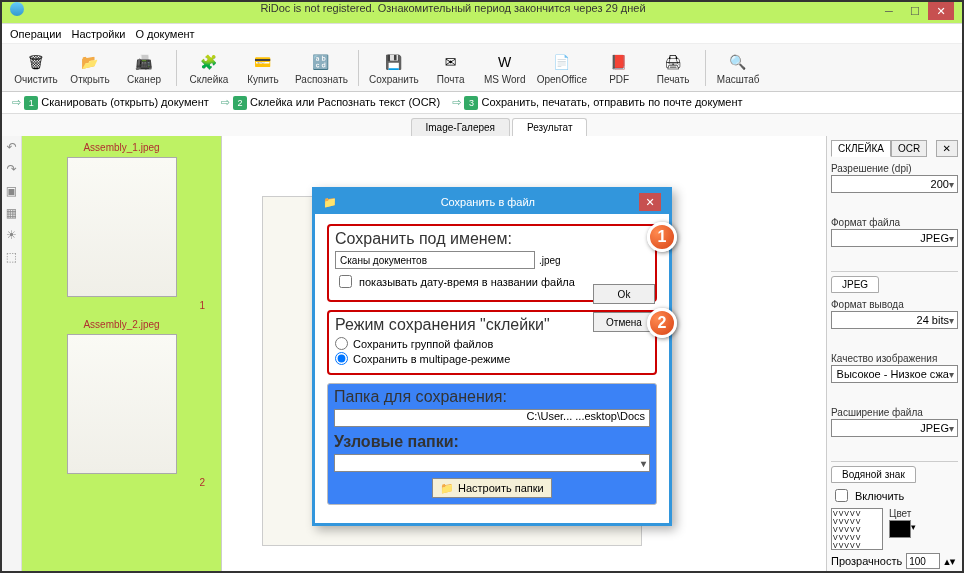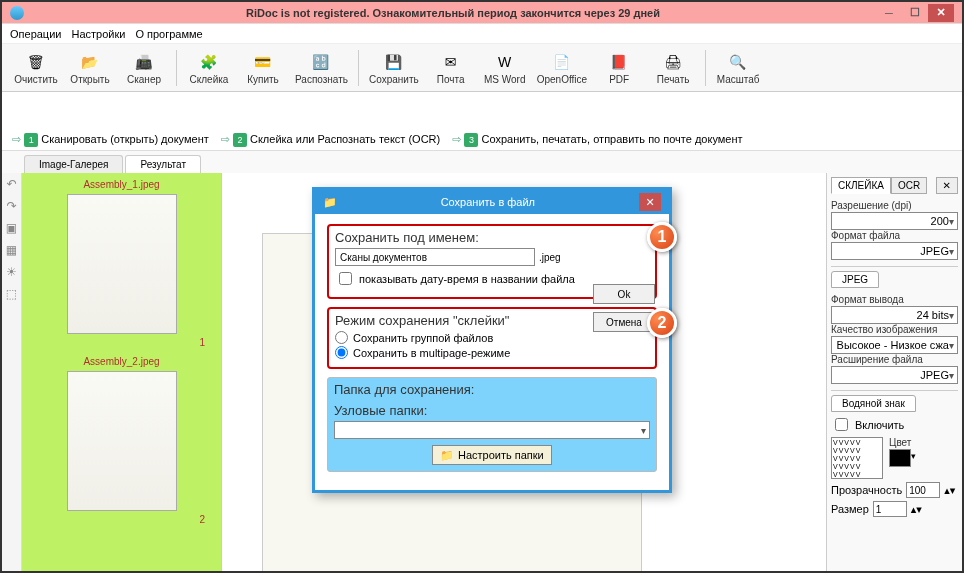--- a/index.html
+++ b/index.html
@@ -1,79 +1,79 @@
 <!DOCTYPE html>
 <html><head>
 <meta charset="utf-8">
 <style>
 * { box-sizing: border-box; font-family: Tahoma, sans-serif; font-size: 11px; }
 body { margin: 0; background: #fff; width: 964px; height: 573px; border: 2px solid #333; overflow: hidden; position: relative; }
-.titlebar { height: 22px; background: #fca5a5; display: flex; align-items: center; padding: 0 8px; border-bottom: 1px solid #ddd; font-weight: bold; }
+.titlebar { height: 22px; background: #bef264; display: flex; padding: 0 8px; border-bottom: 1px solid #ddd; }
 .title-icon { width: 14px; height: 14px; border-radius: 50%; background: linear-gradient(#6cf,#39c); margin-right: 6px; }
 .title-text { flex: 1; text-align: center; color: #333; }
 .win-btns { display: flex; gap: 0; }
 .win-btn { width: 26px; height: 18px; display: flex; align-items: center; justify-content: center; color: #555; }
 .win-btn.close { background: #c75050; color: #fff; }
 .menubar { height: 20px; padding: 0 8px; display: flex; gap: 10px; align-items: center; background: #fff; border-bottom: 1px solid #eee; }
 .toolbar { height: 48px; background: #f7f7f7; border-bottom: 1px solid #ccc; display: flex; align-items: center; padding: 2px 8px; gap: 2px; }
 .tbbtn { display: flex; flex-direction: column; align-items: center; justify-content: center; min-width: 52px; height: 44px; padding: 0 4px; cursor: pointer; }
 .tbbtn .ico { width: 22px; height: 22px; border-radius: 3px; display: flex; align-items: center; justify-content: center; font-size: 14px; }
 .tbbtn .lbl { font-size: 10px; color: #333; margin-top: 1px; }
 .tsep { width: 1px; height: 36px; background: #ccc; margin: 0 4px; }
-.hintbar { height: 22px; background: #fff; border-bottom: 1px solid #ddd; display: flex; align-items: center; gap: 12px; padding: 0 10px; font-size: 10px; margin-top: 37px; }
+.hintbar { height: 22px; background: #fff; border-bottom: 1px solid #ddd; display: flex; align-items: center; gap: 12px; padding: 0 10px; font-size: 10px; }
 .hint-num { display: inline-flex; width: 14px; height: 14px; background: #3a6; color: #fff; border-radius: 2px; align-items: center; justify-content: center; font-size: 9px; margin: 0 3px; }
 .arrow { color: #5a8; }
-.tabstrip { height: 22px; display: flex; align-items: flex-end; padding-left: 22px; background: #f9f9f9; }
+.tabstrip { height: 22px; display: flex; align-items: flex-end; padding-left: 36px; background: #f9f9f9; justify-content: center; }
 .tab { padding: 3px 14px; background: #eee; border: 1px solid #ccc; border-bottom: none; border-radius: 3px 3px 0 0; margin-right: 2px; font-size: 10px; }
 .tab.active { background: #fff; }
 .main { display: flex; height: 435px; }
 .leftbar { width: 20px; background: #f5f5f5; border-right: 1px solid #ddd; display: flex; flex-direction: column; align-items: center; gap: 8px; padding-top: 4px; }
 .leftbar span { color: #888; font-size: 12px; }
 .thumbs { width: 200px; background: #bef264; border-right: 1px solid #ccc; padding: 6px; overflow: hidden; }
 .thumb-title { color: #b03030; font-size: 10px; text-align: center; margin-bottom: 4px; }
 .thumb-img { width: 110px; height: 140px; border: 1px solid #aaa; margin: 0 auto 3px; background: linear-gradient(#fafaf5,#f0efe8); position: relative; }
 .thumb-num { text-align: right; color: #b03030; font-size: 10px; padding-right: 10px; margin-bottom: 8px; }
 .canvas { flex: 1; background: #fff; position: relative; }
 .doc-bg { position: absolute; left: 40px; top: 60px; width: 380px; height: 350px; border: 1px solid #ccc; background: #f8f7f0; }
 .rightpanel { width: 136px; background: #f9f9f9; border-left: 1px solid #ccc; padding: 4px; }
 .rtabs { display: flex; margin-bottom: 6px; }
 .rtab { padding: 2px 6px; border: 1px solid #aaa; background: #eee; font-size: 10px; }
 .rtab.active { background: #fff; border-bottom-color: #fff; }
 .rtab.x { margin-left: auto; }
-.fld { margin-bottom: 0; }
+.fld { margin-bottom: 24px; }
 .fld-lbl { font-size: 10px; color: #333; margin-bottom: 1px; }
 .combo { width: 100%; height: 18px; border: 1px solid #888; background: #fff; font-size: 10px; padding: 0 3px; display: flex; align-items: center; justify-content: flex-end; }
 .combo::after { content: "▾"; color: #555; }
 .subpanel { border-top: 1px solid #ccc; margin-top: 6px; padding-top: 4px; }
 .subtab { display: inline-block; padding: 2px 10px; border: 1px solid #aaa; background: #fff; font-size: 10px; border-radius: 3px 3px 0 0; }
 .checkbox-row { display: flex; align-items: center; gap: 4px; font-size: 10px; margin: 3px 0; }
 .small-input { width: 34px; height: 16px; border: 1px solid #888; padding: 0 2px; font-size: 10px; }
 .statusbar { height: 22px; border-top: 1px solid #ccc; display: flex; align-items: center; padding: 0 8px; font-size: 10px; gap: 30px; background: #fafafa; }
 
 
 .dialog { position: absolute; left: 310px; top: 185px; width: 360px; background: #fff; border: 3px solid #3296dc; box-shadow: 4px 4px 10px rgba(0,0,0,0.3); z-index: 100; }
 .dlg-title { height: 24px; background: #3296dc; color: #fff; display: flex; align-items: center; padding: 0 8px; font-size: 11px; }
 .dlg-title-text { flex: 1; text-align: center; }
 .dlg-close { width: 22px; height: 18px; background: #c75050; color: #fff; display: flex; align-items: center; justify-content: center; }
 .dlg-body { padding: 10px 12px; position: relative; }
 .grp { border: 2px solid #c00; border-radius: 4px; padding: 4px 6px 6px; margin-bottom: 8px; position: relative; }
 .grp2 { border: 2px solid #c00; border-radius: 4px; padding: 4px 6px 6px; margin-bottom: 8px; position: relative; }
-.grp .grp-lbl, .grp2 .grp-lbl, .plain-grp .grp-lbl { font-size: 13px; color: #333; margin-bottom: 3px; }
+.grp .grp-lbl, .grp2 .grp-lbl, .plain-grp .grp-lbl { font-size: 16px; color: #333; margin-bottom: 3px; }
 .textin { width: 200px; height: 18px; border: 1px solid #888; padding: 0 4px; font-size: 10px; }
 .ext { margin-left: 4px; font-size: 10px; }
 .callout { position: absolute; width: 30px; height: 30px; border-radius: 50%; background: radial-gradient(circle at 30% 30%, #ff8a50, #d84315); border: 3px solid #fff; color: #fff; font-size: 16px; font-weight: bold; display: flex; align-items: center; justify-content: center; box-shadow: 1px 1px 4px rgba(0,0,0,0.5); z-index: 200; }
 .c1 { right: -8px; top: 8px; }
 .c2 { right: -8px; top: 94px; }
-.plain-grp { border: 1px solid #bbb; border-radius: 3px; padding: 4px 6px 6px; margin-bottom: 8px; background: #7dd3fc; }
+.plain-grp { border: 1px solid #bbb; border-radius: 3px; padding: 4px 6px 6px; margin-bottom: 8px; background: #3b82f6; }
 .dlg-btn { width: 62px; height: 20px; border: 1px solid #888; background: #f0f0f0; font-size: 10px; display: flex; align-items: center; justify-content: center; }
 .dlg-right { position: absolute; right: 14px; top: 70px; display: flex; flex-direction: column; gap: 8px; }
 .radio { display: flex; align-items: center; gap: 5px; font-size: 10px; margin: 2px 0; }
 .radio input { margin: 0; }
 .pathbox { width: 100%; height: 18px; border: 1px solid #888; background: #fff; font-size: 10px; padding: 0 4px; text-align: right; }
-.half { display: flex; gap: 12px; }
+.half { display: flex; gap: 12px; font-weight: bold; }
 .half > div { flex: 1; }
 .cfg-btn { margin: 6px auto 0; width: 120px; height: 20px; border: 1px solid #888; background: #f5f0d8; font-size: 10px; display: flex; align-items: center; justify-content: center; gap: 4px; }
 .pattern-box { width: 52px; height: 42px; border: 1px solid #888; background: #fff; font-size: 7px; line-height: 8px; overflow: hidden; padding: 1px; letter-spacing: 1px; }
 .color-box { width: 22px; height: 18px; background: #000; border: 1px solid #888; display: inline-block; vertical-align: top; }
 </style>
 </head>
 <body>
 
 <div class="titlebar">
   <div class="title-icon"></div>
@@ -81,21 +81,21 @@
   <div class="win-btns">
     <div class="win-btn">─</div>
     <div class="win-btn">☐</div>
     <div class="win-btn close">✕</div>
   </div>
 </div>
 
 <div class="menubar">
   <span>Операции</span>
   <span>Настройки</span>
-  <span>О программе</span>
+  <span>О документ</span>
 </div>
 
 <div class="toolbar" id="toolbar">
     <div class="tbbtn">
       <div class="ico">🗑</div>
       <div class="lbl">Очистить</div>
     </div>
     <div class="tbbtn">
       <div class="ico">📂</div>
       <div class="lbl">Открыть</div>
@@ -285,20 +285,21 @@
         </label>
     </div>
 
     <div class="dlg-right">
       <div class="dlg-btn">Ok</div>
       <div class="dlg-btn">Отмена</div>
     </div>
 
     <div class="plain-grp">
       <div class="grp-lbl">Папка для сохранения:</div>
+      <div class="pathbox"><span>C:\User...           ...esktop\Docs</span></div>
       <div class="half" style="margin-top:6px">
         <div>
             <div class="grp-lbl">Узловые папки:</div>
             <div class="combo">
               <span></span>
             </div>
           </div>
       </div>
       <div class="cfg-btn">
           <span>📁</span>

